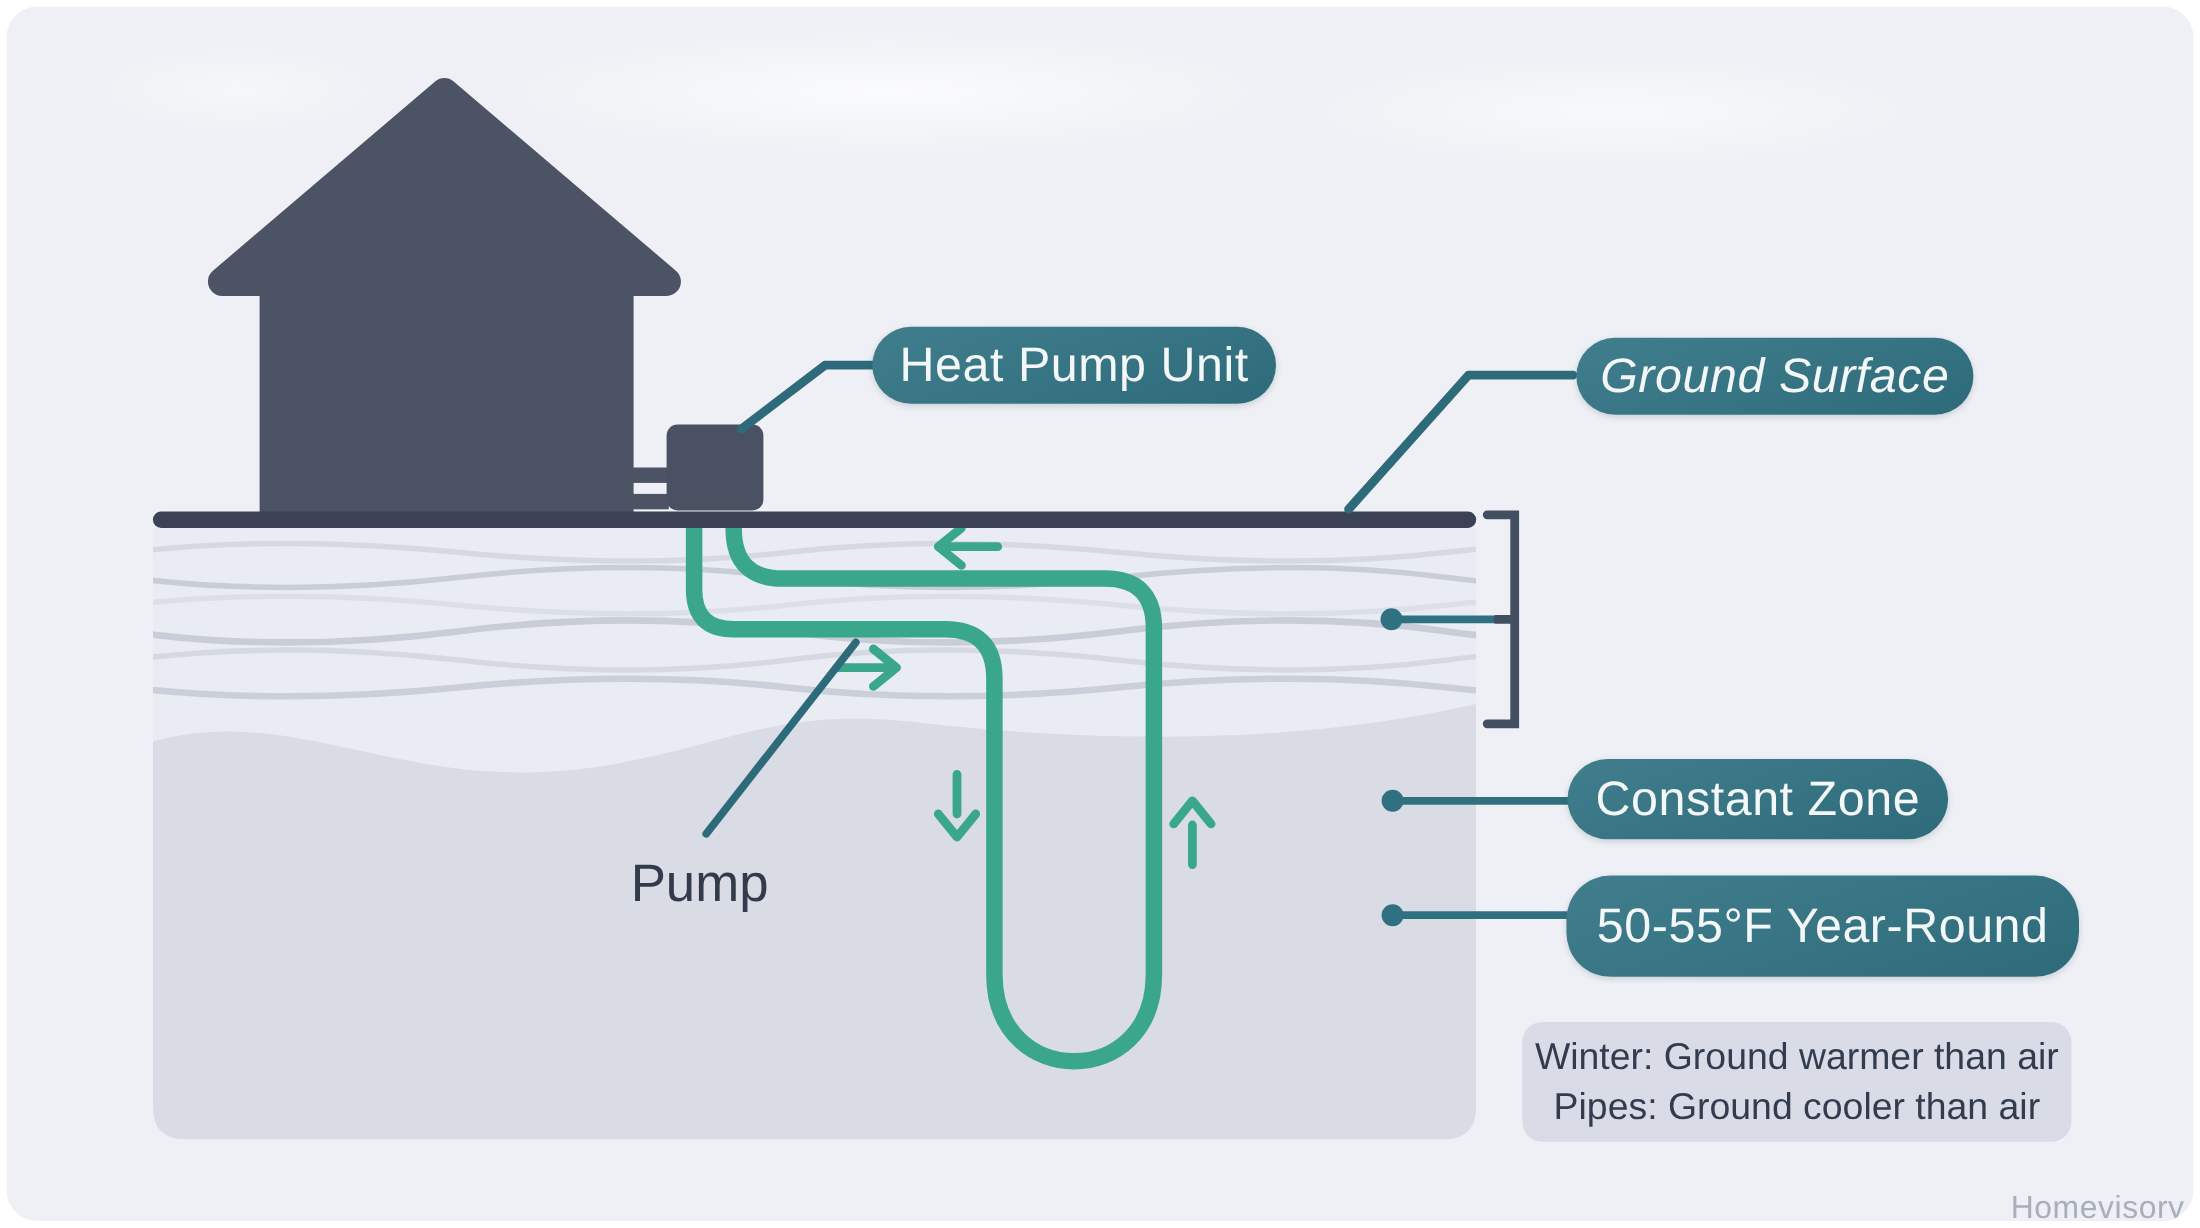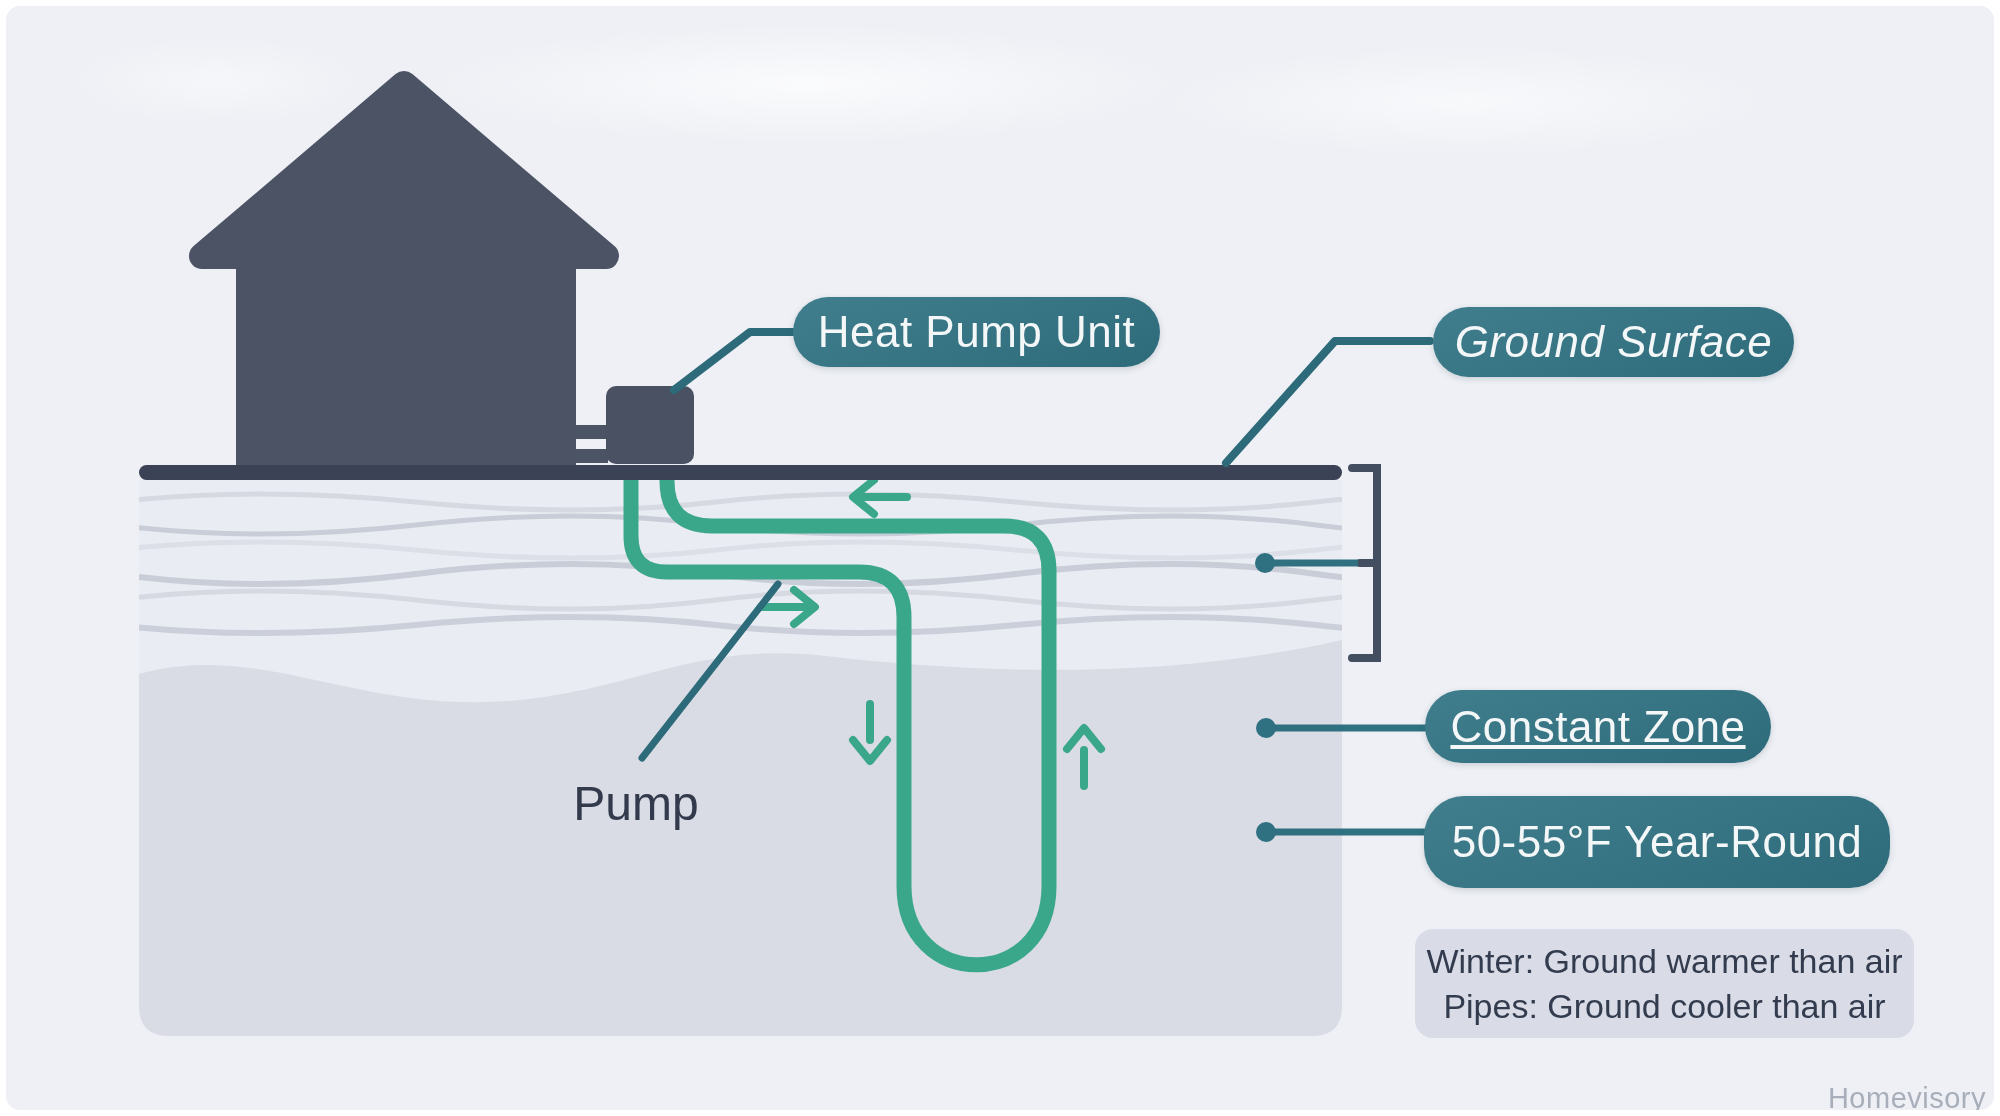--- a/index.html
+++ b/index.html
@@ -13,21 +13,21 @@
   }
   #stage {
     position: relative;
     width: 2000px;
     height: 1116px;
   }
   .card {
     position: absolute;
     left: 6px; top: 6px; right: 6px; bottom: 6px;
     background: #eef0f5;
-    border-radius: 14px;
+    border-radius: 28px;
     overflow: hidden;
   }
   .cloud {
     position: absolute;
     border-radius: 50%;
     background: radial-gradient(closest-side, rgba(255,255,255,0.75), rgba(255,255,255,0));
     pointer-events: none;
   }
   .cloud.c1 { left: 420px; top: 18px; width: 760px; height: 120px; }
   .cloud.c2 { left: 1150px; top: 40px; width: 620px; height: 110px; opacity: .8; }
@@ -48,21 +48,21 @@
     background: linear-gradient(160deg, #417e8d 0%, #367383 55%, #2e6b7a 100%);
     border-radius: 40px;
     color: #f4f7f8;
     font-size: 44px;
     letter-spacing: 0.5px;
     white-space: nowrap;
     box-shadow: 0 2px 6px rgba(40,60,70,0.18);
   }
   .pill-heat-pump      { left: 787px;  top: 291px; width: 367px; height: 70px; }
   .pill-ground-surface { left: 1427px; top: 301px; width: 361px; height: 70px; font-style: italic; }
-  .pill-constant-zone  { left: 1419px; top: 684px; width: 346px; height: 73px; text-decoration: underline; }
+  .pill-constant-zone  { left: 1419px; top: 684px; width: 346px; height: 73px; }
   .pill-year-round     { left: 1418px; top: 790px; width: 466px; height: 92px; justify-content: center; }
 
   .zone-label {
     position: absolute;
     left: 1392px; top: 533px; height: 54px;
     display: flex; align-items: center;
     color: #2f3949;
     font-size: 46px;
     white-space: pre;
   }
@@ -80,21 +80,20 @@
     background: #d9dce6;
     border-radius: 18px;
     display: flex;
     flex-direction: column;
     align-items: center;
     justify-content: center;
     color: #333c4e;
     font-size: 34px;
     line-height: 45px;
     white-space: nowrap;
-    margin-left: 31px;
   }
   .watermark {
     position: absolute;
     left: 1690px; top: 1076px; width: 290px;
     text-align: right;
     color: #a8afba;
     font-size: 29px;
     letter-spacing: 0.5px;
   }
 </style>

